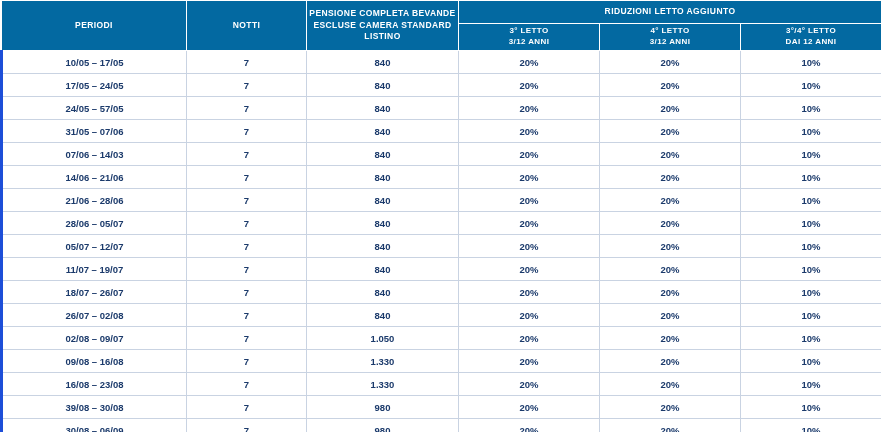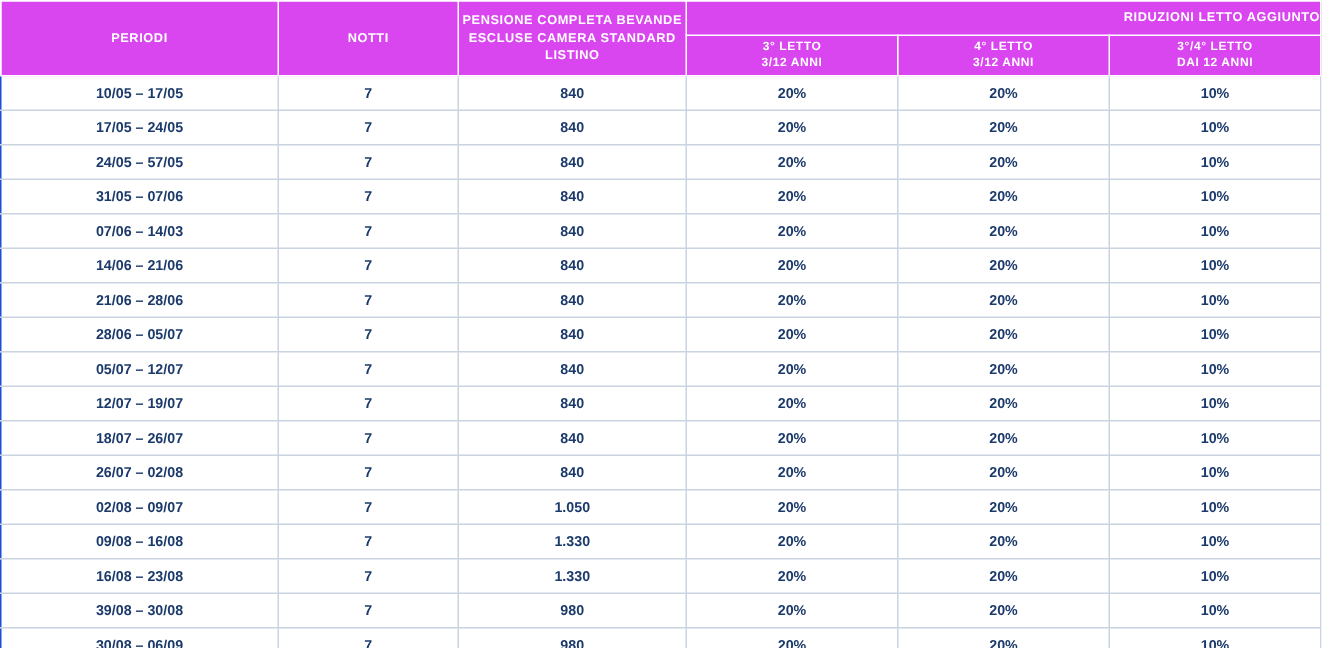--- a/index.html
+++ b/index.html
@@ -18,56 +18,55 @@
     width: 881px;
     border-collapse: collapse;
     table-layout: fixed;
   }
   #price-table th, #price-table td {
     padding: 0;
     margin: 0;
   }
   
   .hdr {
-    background: #d946ef;
+    background: #0369a1;
     color: #ffffff;
     font-size: 8.5px;
     font-weight: bold;
     letter-spacing: 0.4px;
     text-align: center;
     vertical-align: middle;
     line-height: 1.35;
     border: 1px solid #ffffff;
     text-transform: uppercase;
   }
   .hdr-top {
     height: 48px;
   }
   .hdr-sub {
     height: 26px;
     font-size: 8px;
   }
   .hdr-group {
     height: 22px;
-    text-align: right;
   }
   
   .cell {
     height: 22px;
     text-align: center;
     vertical-align: middle;
     font-size: 9.5px;
     font-weight: bold;
     color: #1b3a6b;
     border-bottom: 1px solid #c9d3e2;
     border-right: 1px solid #c9d3e2;
     background: #ffffff;
   }
   .cell-first {
-    border-left: 1px solid #1d4ed8;
+    border-left: 3px solid #1d4ed8;
   }
   .col-periodo { width: 185px; }
   .col-notti   { width: 120px; }
   .col-pensione{ width: 152px; }
   .col-letto   { width: 141px; }
 </style>
 </head>
 <body>
 
 <table id="price-table">
@@ -168,21 +167,21 @@
       </tr>
       <tr>
         <td class="cell cell-first">05/07 – 12/07</td>
         <td class="cell">7</td>
         <td class="cell">840</td>
         <td class="cell">20%</td>
         <td class="cell">20%</td>
         <td class="cell">10%</td>
       </tr>
       <tr>
-        <td class="cell cell-first">12/07 – 19/07</td>
+        <td class="cell cell-first">11/07 – 19/07</td>
         <td class="cell">7</td>
         <td class="cell">840</td>
         <td class="cell">20%</td>
         <td class="cell">20%</td>
         <td class="cell">10%</td>
       </tr>
       <tr>
         <td class="cell cell-first">18/07 – 26/07</td>
         <td class="cell">7</td>
         <td class="cell">840</td>

